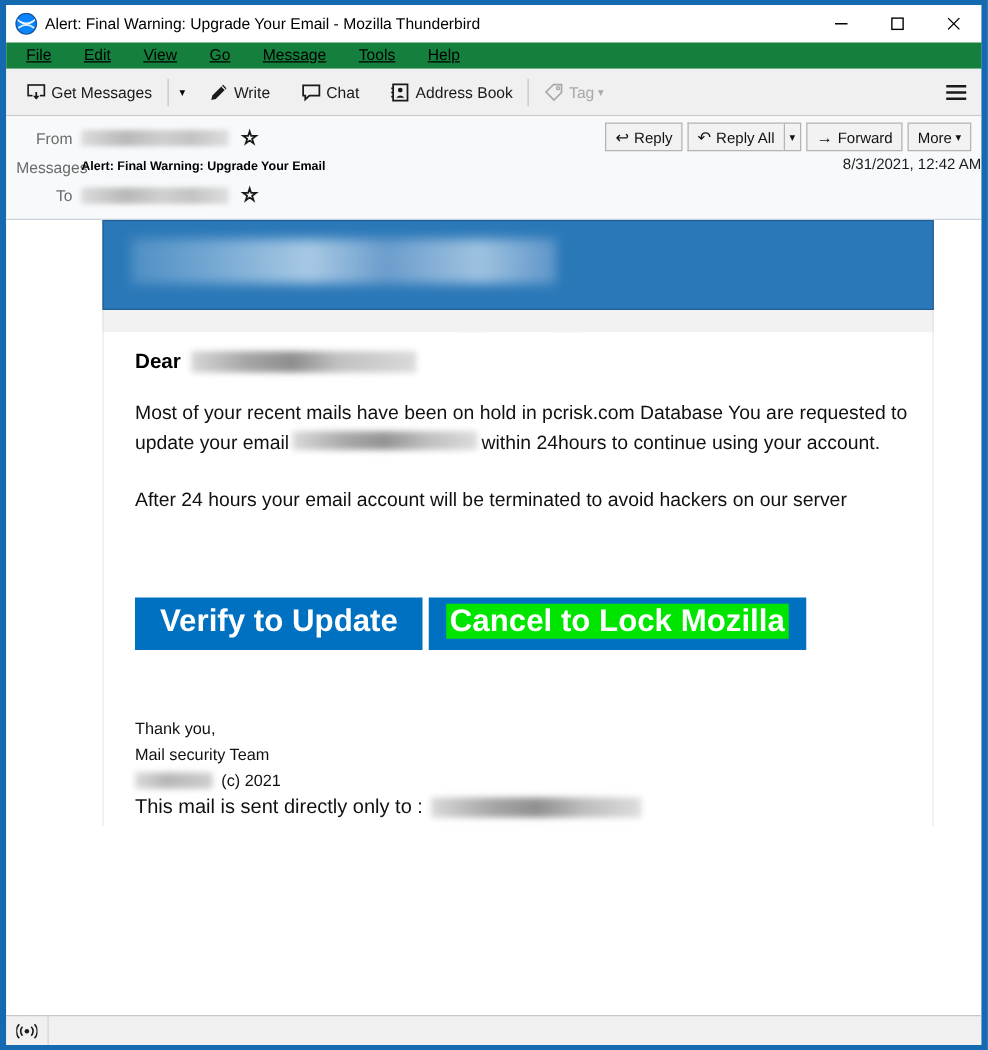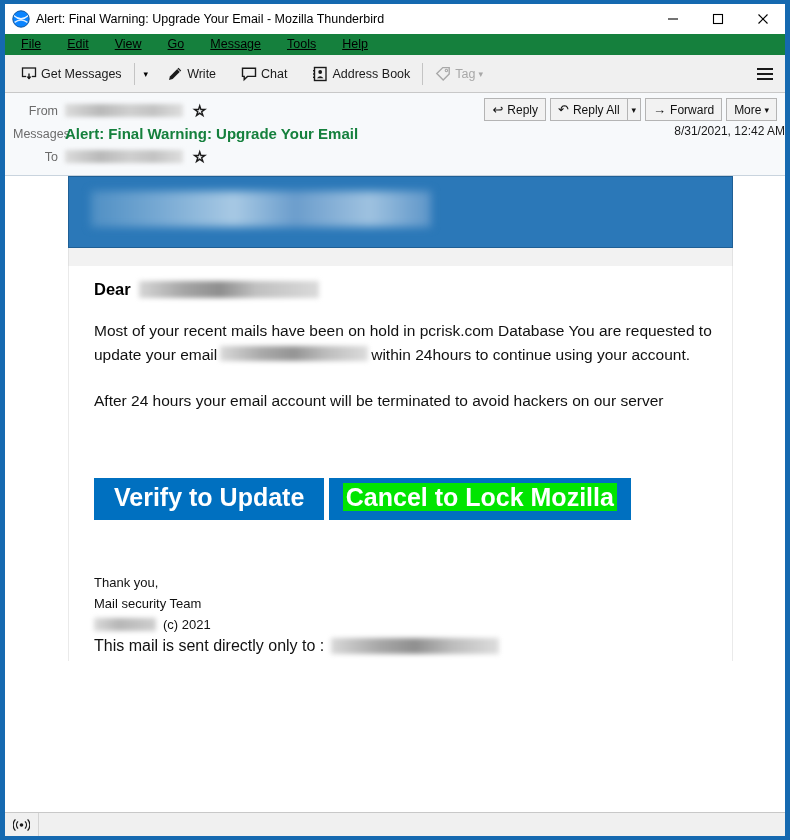--- a/index.html
+++ b/index.html
@@ -145,23 +145,23 @@
   .blur-from { width: 118px; height: 13px; }
   .blur-to   { width: 118px; height: 13px; }
   .star {
     margin-left: 10px;
     font-size: 15px;
     color: #ffffff;
     -webkit-text-stroke: 1px #1a1a1a;
     line-height: 1;
   }
   .subject-text {
-    font-size: 15px;
+    font-size: 10px;
     font-weight: bold;
-    color: #15803d;
+    color: #000000;
   }
   .msg-date {
     position: absolute;
     right: 0;
     top: 31px;
     font-size: 12px;
     color: #1a1a1a;
   }
   .hdr-actions {
     position: absolute;
@@ -209,21 +209,21 @@
   }
   .wm-peach {
     top: 268px; left: 80px;
     font-size: 170px;
     color: #fdf2ec;
     letter-spacing: -10px;
   }
 
   .mail {
     position: absolute;
-    left: 63px; top: 0;
+    left: 77px; top: 0;
     width: 665px;
     height: 100%;
   }
   .mail-banner {
     height: 72px;
     background: #2b78b8;
     border: 1px solid #1f5f95;
     padding: 14px 0 0 22px;
   }
   .banner-blur {

